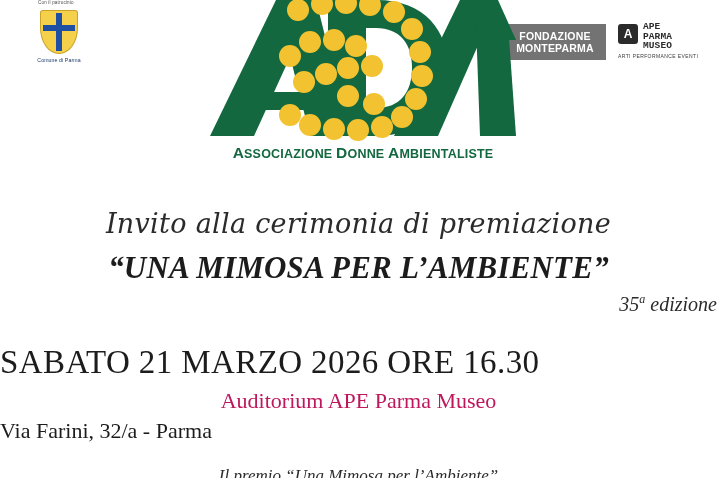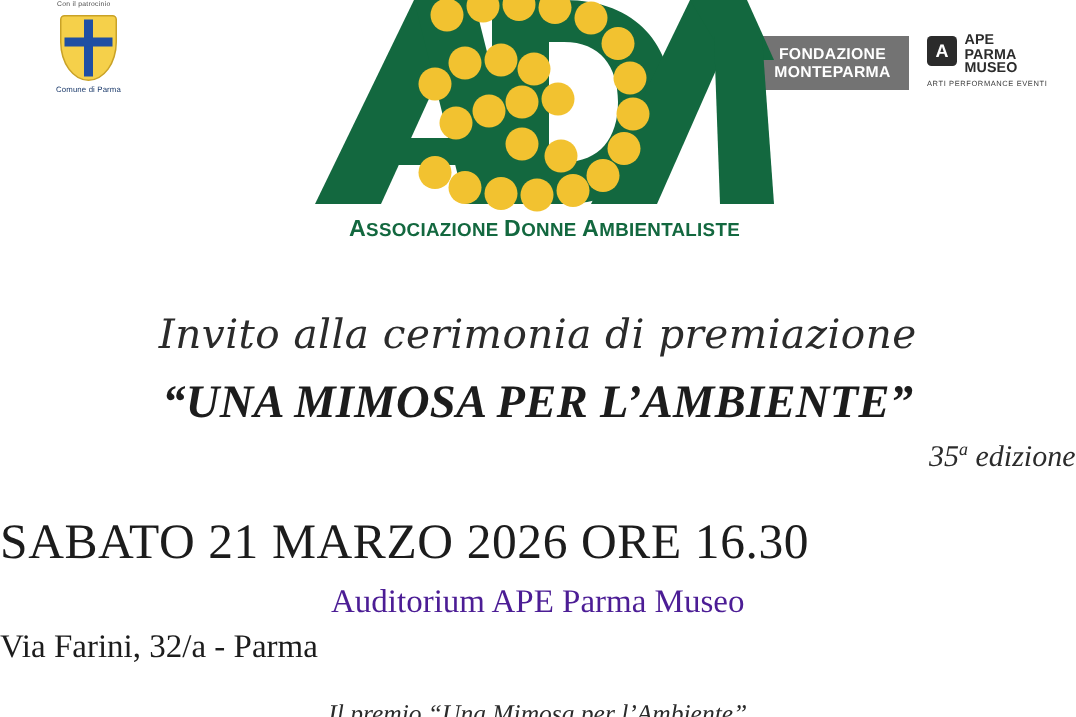--- a/index.html
+++ b/index.html
@@ -185,21 +185,21 @@
     font-family: "Liberation Sans", sans-serif;
     font-weight: bold;
     font-size: 12px;
     line-height: 20px;
     text-align: center;
   }
   .ape-name {
     position: absolute;
     left: 25px;
     top: 0px;
-    font-family: Liberation Sans, sans-serif;
+    font-family: Liberation Mono, monospace;
     font-weight: bold;
     font-size: 9.5px;
     color: #2b2b2b;
     line-height: 9.5px;
     letter-spacing: .1px;
   }
   .ape-sub {
     position: absolute;
     left: 0px;
     top: 31px;
@@ -288,21 +288,21 @@
     letter-spacing: .4px;
   }
   .venue {
     position: absolute;
     top: 388px;
     left: 0;
     width: 717px;
     text-align: center;
     font-family: "Liberation Serif", serif;
     font-size: 22px;
-    color: #4c1d95;
+    color: #be185d;
   }
   .address {
     position: absolute;
     top: 418px;
     left: 0;
     width: 717px;
     text-align: left;
     font-family: Liberation Serif, serif;
     font-size: 22px;
     color: #1c1c1c;

